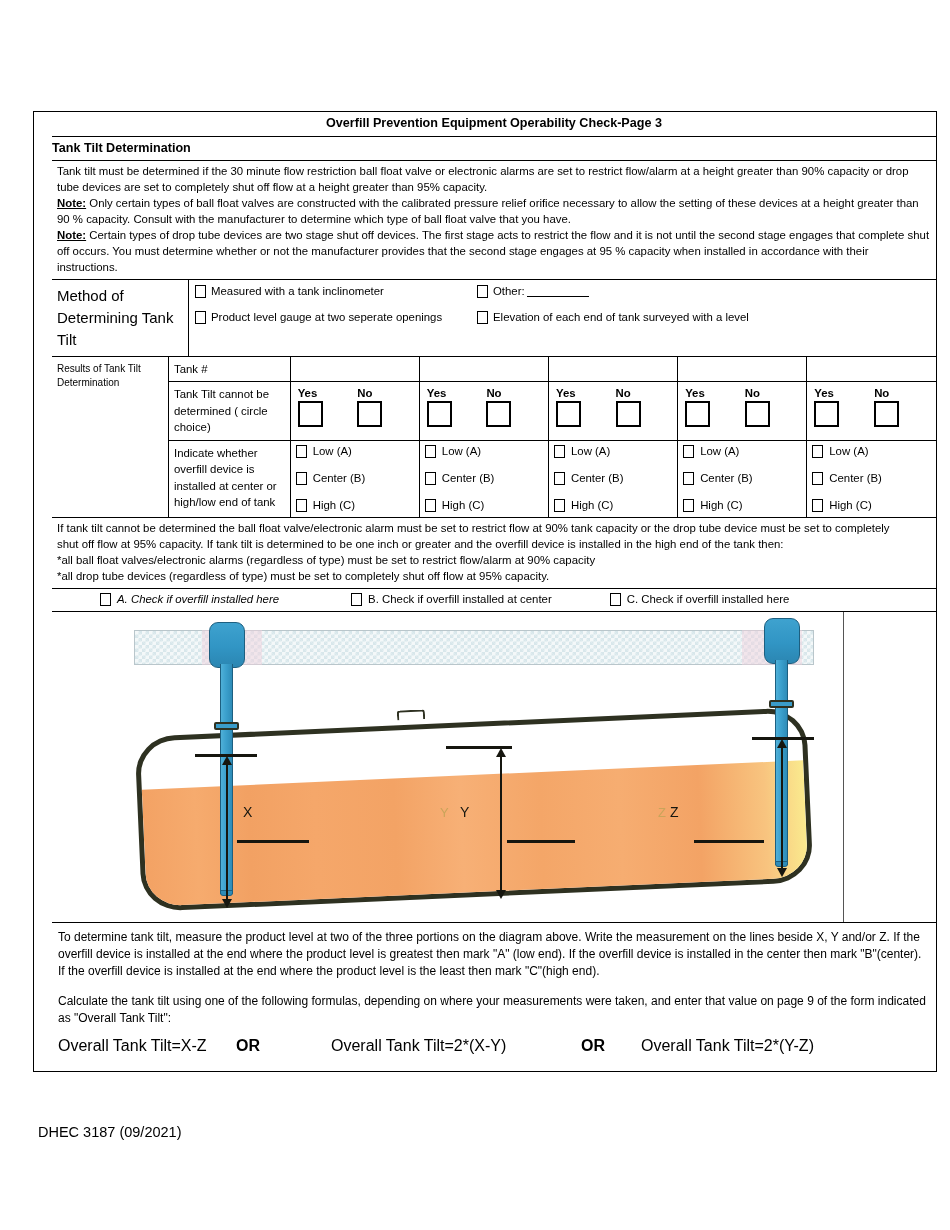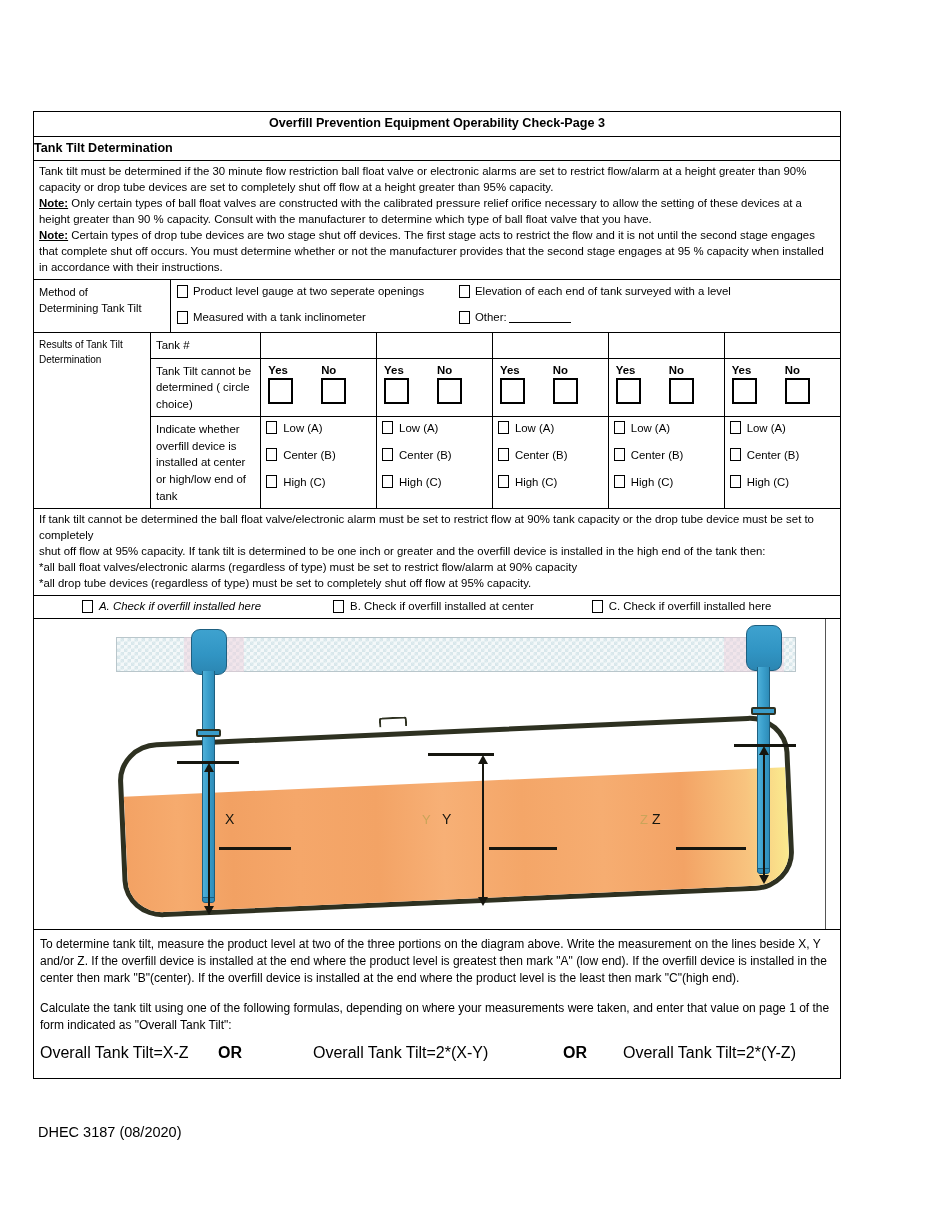--- a/index.html
+++ b/index.html
@@ -20,24 +20,25 @@
     left: 0; top: 0;
     width: 950px;
     height: 1230px;
   }
 
   
   .form-box {
     position: absolute;
     left: 33px;
     top: 111px;
-    width: 808px;
+    width: 904px;
     border: 1.5px solid #000;
     box-sizing: border-box;
     background: #fff;
+    padding-left: 18px;
   }
 
   .row-line {
     border-bottom: 1.5px solid #000;
   }
 
   .title-bar {
     text-align: center;
     font-weight: bold;
     font-size: 12.6px;
@@ -64,21 +65,21 @@
 
   
   .method-sec {
     display: flex;
     align-items: stretch;
   }
   .method-label {
     width: 137px;
     flex: 0 0 137px;
     border-right: 1.5px solid #000;
-    font-size: 11px;
+    font-size: 15px;
     line-height: 1.45;
     padding: 5px 0 5px 5px;
     box-sizing: border-box;
   }
   .method-opts {
     flex: 1;
     padding: 5px 0 6px 6px;
     box-sizing: border-box;
   }
   .opt-row {
@@ -396,36 +397,36 @@
 
     <div class="method-sec row-line">
       <div class="method-label">
         <div>Method of</div>
         <div>Determining Tank Tilt</div>
       </div>
       <div class="method-opts">
         <div class="opt-row">
           <div class="opt opt-a">
             <span class="cb"></span>
-            <span>Product level gauge at two seperate openings</span>
-          </div>
-          <div class="opt">
-            <span class="cb"></span>
-            <span>Elevation of each end of tank surveyed with a level</span>
-          </div>
-        </div>
-        <div class="opt-row">
-          <div class="opt opt-a">
-            <span class="cb"></span>
             <span>Measured with a tank inclinometer</span>
           </div>
           <div class="opt">
             <span class="cb"></span>
             <span>Other: </span>
               <span class="blank-line"></span>
+          </div>
+        </div>
+        <div class="opt-row">
+          <div class="opt opt-a">
+            <span class="cb"></span>
+            <span>Product level gauge at two seperate openings</span>
+          </div>
+          <div class="opt">
+            <span class="cb"></span>
+            <span>Elevation of each end of tank surveyed with a level</span>
           </div>
         </div>
       </div>
     </div>
 
     <div class="results-sec row-line">
       <div class="results-label">
         <div>Results of Tank Tilt</div>
         <div>Determination</div>
       </div>
@@ -620,28 +621,28 @@
       <span class="xyz-ghost" style="left:606px; top:193px;">Z</span>
       <span class="xyz-label" style="left:618px; top:192px;">Z</span>
       <div class="write-line" style="left:642px; top:228px; width:70px;"></div>
 
       <div class="diagram-divider"></div>
     </div>
 
     <div class="bottom-text">
       <p>To determine tank tilt, measure the product level at two of the three portions on the diagram above. Write the measurement on the lines beside X, Y and/or Z. If the overfill device is installed at the end where the product level is greatest then mark "A" (low end). If the overfill device is installed in the center then mark "B"(center). If the overfill device is installed at the end where the product level is the least then mark "C"(high end).</p>
       <div class="spacer-p"></div>
-      <p>Calculate the tank tilt using one of the following formulas, depending on where your measurements were taken, and enter that value on page 1 of the form indicated  as "Overall Tank Tilt":</p>
+      <p>Calculate the tank tilt using one of the following formulas, depending on where your measurements were taken, and enter that value on page 9 of the form indicated  as "Overall Tank Tilt":</p>
     </div>
 
     <div class="formula-row">
       <span class="f1">Overall Tank Tilt=X-Z</span>
       <span class="f-or">OR</span>
       <span class="f2">Overall Tank Tilt=2*(X-Y)</span>
       <span class="f-or2">OR</span>
       <span>Overall Tank Tilt=2*(Y-Z)</span>
     </div>
 
   </div>
 
-  <div class="footer-code">DHEC 3187 (08/2020)</div>
+  <div class="footer-code">DHEC 3187 (09/2021)</div>
 
 </div>
 
 </body></html>

